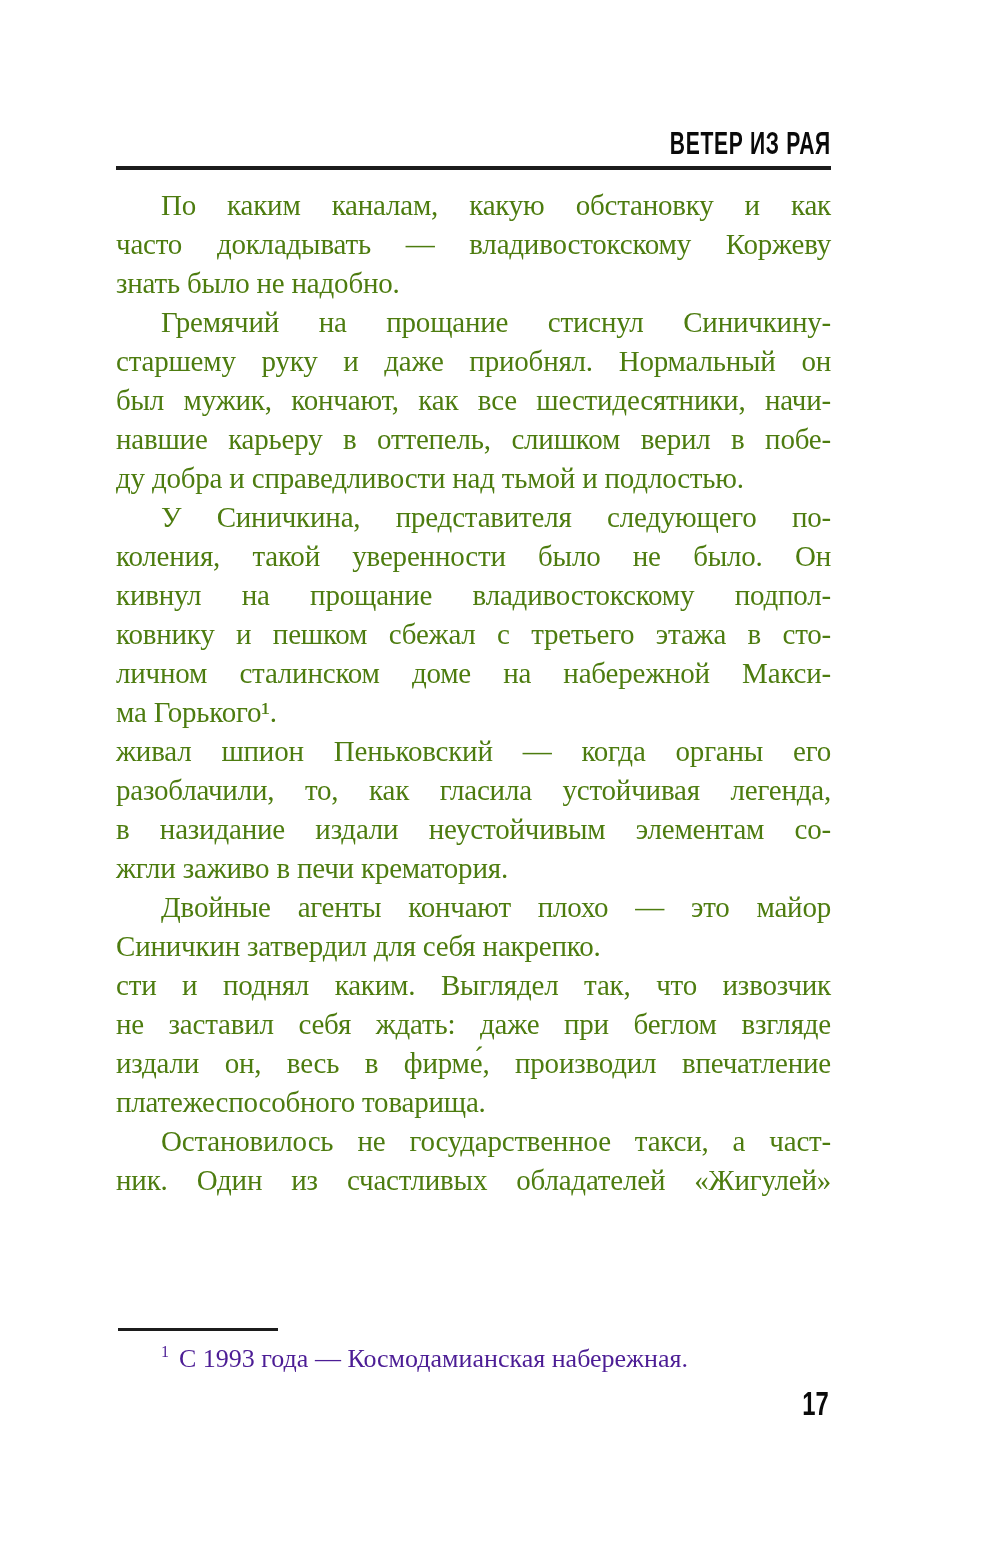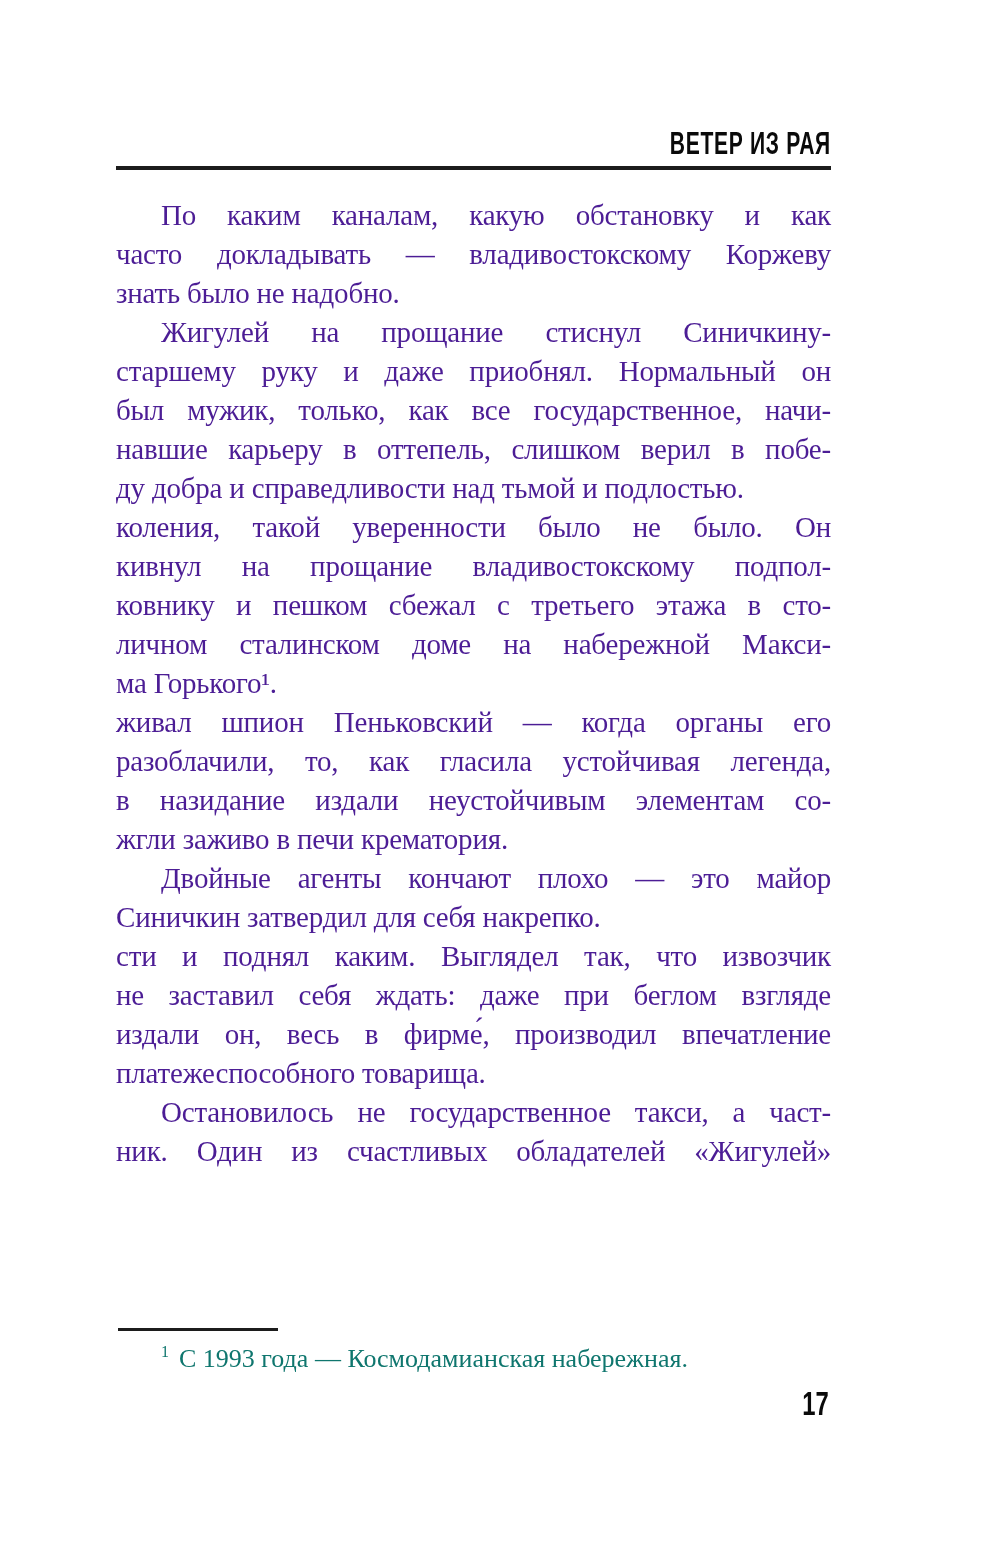--- a/index.html
+++ b/index.html
@@ -30,26 +30,26 @@
     position: absolute;
     left: 116px;
     top: 166px;
     width: 715px;
     height: 4px;
     background: #1c1c1c;
   }
   .body-text {
     position: absolute;
     left: 116px;
-    top: 196px;
+    top: 186px;
     width: 715px;
     font-size: 29px;
     line-height: 39px;
     letter-spacing: -0.2px;
-    color: #4c1d95;
+    color: #4d7c0f;
   }
   .paragraph { margin: 0; padding: 0; }
   .line {
     text-align: justify;
     text-align-last: justify;
     height: 39px;
     overflow: visible;
   }
   .line.first { padding-left: 45px; }
   .line.para-end { text-align-last: left; }
@@ -61,21 +61,21 @@
     height: 3px;
     background: #1c1c1c;
   }
   .footnote {
     position: absolute;
     left: 116px;
     top: 1342px;
     width: 715px;
     font-size: 26px;
     line-height: 34px;
-    color: #0f766e;
+    color: #4c1d95;
     text-indent: 45px;
   }
   .footnote sup {
     font-size: 16px;
     line-height: 0;
     vertical-align: super;
     margin-right: 10px;
   }
   .page-number {
     position: absolute;
@@ -96,27 +96,28 @@
   <div class="running-head">ВЕТЕР ИЗ РАЯ</div>
   <div class="header-rule"></div>
 
   <div class="body-text">
       <div class="paragraph">
         <div class="line first">По каким каналам, какую обстановку и как</div>
         <div class="line">часто докладывать — владивостокскому Коржеву</div>
         <div class="line para-end">знать было не надобно.</div>
       </div>
       <div class="paragraph">
-        <div class="line first">Жигулей на прощание стиснул Синичкину-</div>
+        <div class="line first">Гремячий на прощание стиснул Синичкину-</div>
         <div class="line">старшему руку и даже приобнял. Нормальный он</div>
-        <div class="line">был мужик, только, как все государственное, начи-</div>
+        <div class="line">был мужик, кончают, как все шестидесятники, начи-</div>
         <div class="line">навшие карьеру в оттепель, слишком верил в побе-</div>
         <div class="line para-end">ду добра и справедливости над тьмой и подлостью.</div>
       </div>
       <div class="paragraph">
+        <div class="line first">У Синичкина, представителя следующего по-</div>
         <div class="line">коления, такой уверенности было не было. Он</div>
         <div class="line">кивнул на прощание владивостокскому подпол-</div>
         <div class="line">ковнику и пешком сбежал с третьего этажа в сто-</div>
         <div class="line">личном сталинском доме на набережной Макси-</div>
         <div class="line para-end">ма Горького¹.</div>
       </div>
       <div class="paragraph">
         <div class="line">живал шпион Пеньковский — когда органы его</div>
         <div class="line">разоблачили, то, как гласила устойчивая легенда,</div>
         <div class="line">в назидание издали неустойчивым элементам со-</div>

